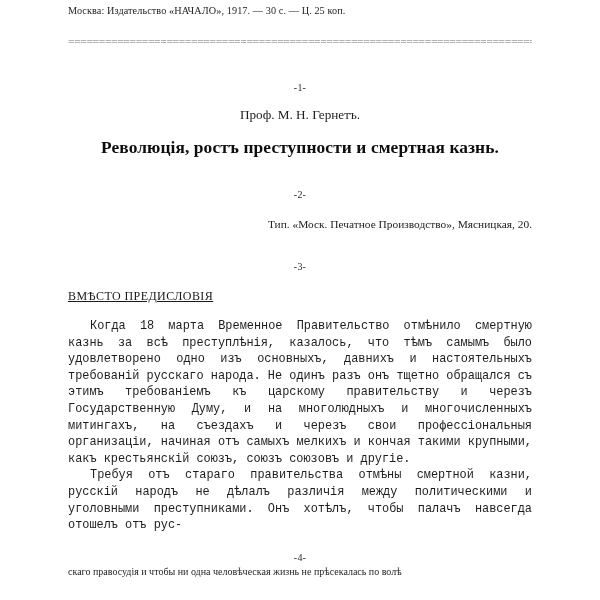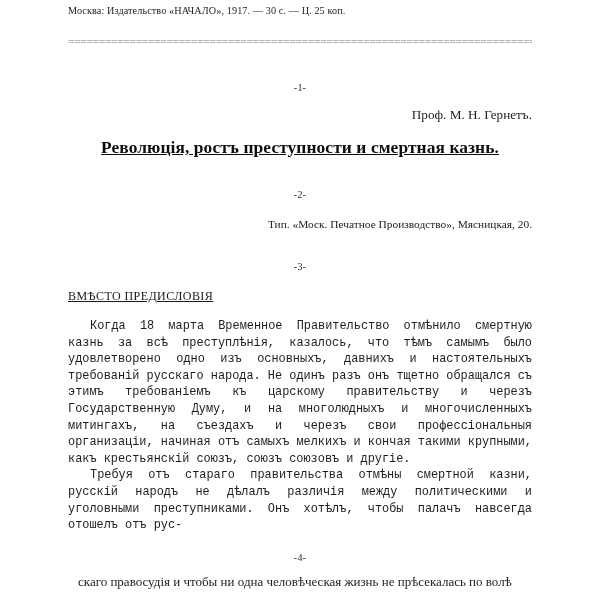--- a/index.html
+++ b/index.html
@@ -58,35 +58,34 @@
   .page-marker {
     text-align: center;
     font-size: 10px;
     line-height: 13px;
     color: #2a2a2a;
     letter-spacing: 0.02em;
   }
 
   
   .author-line {
-    text-align: right;
+    text-align: center;
     font-size: 13.2px;
     line-height: 17px;
     color: #1d1d1d;
   }
 
   .doc-title {
     text-align: center;
     font-size: 17.4px;
     line-height: 23px;
     font-weight: bold;
     color: #0e0e0e;
     letter-spacing: 0.005em;
     white-space: nowrap;
-    text-decoration: underline;
   }
 
   .imprint-line {
     text-align: right;
     font-size: 11.4px;
     line-height: 16px;
     color: #232323;
   }
 
   .section-heading {
@@ -107,24 +106,24 @@
     hyphens: none;
   }
   .body-block p {
     margin: 0;
     text-indent: 22px;
     font-family: Liberation Mono, monospace;
   }
   .tail-line {
     text-align: justify;
     text-justify: inter-word;
-    font-size: 13px;
+    font-size: 10px;
     line-height: 16.6px;
     color: #1d1d1d;
-    margin: 10px;
+    margin: 0;
   }
 
   
   .sp-1 { height: 30px; }
   .sp-2 { height: 12px; }
   .sp-3 { height: 13px; }
   .sp-4 { height: 29px; }
   .sp-5 { height: 15px; }
   .sp-6 { height: 28px; }
   .sp-7 { height: 15px; }

